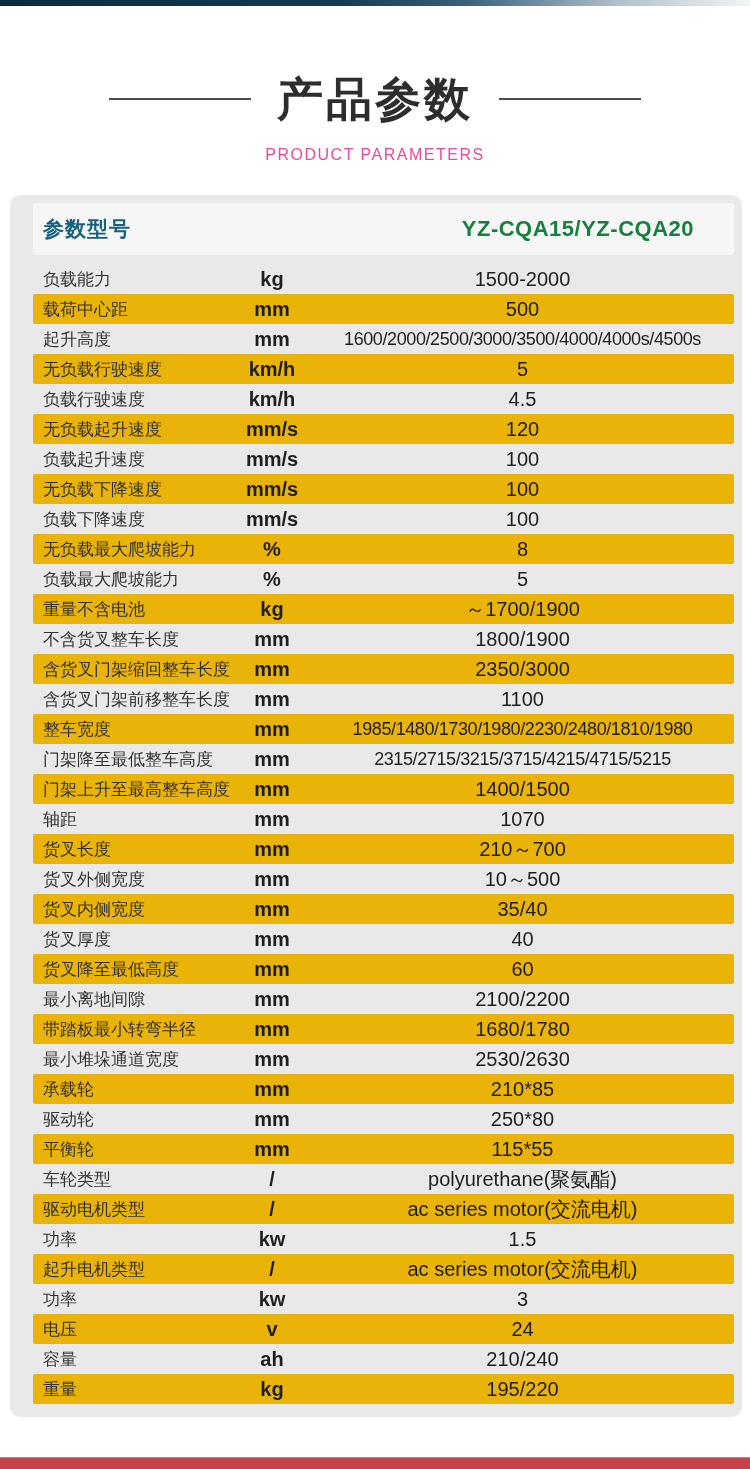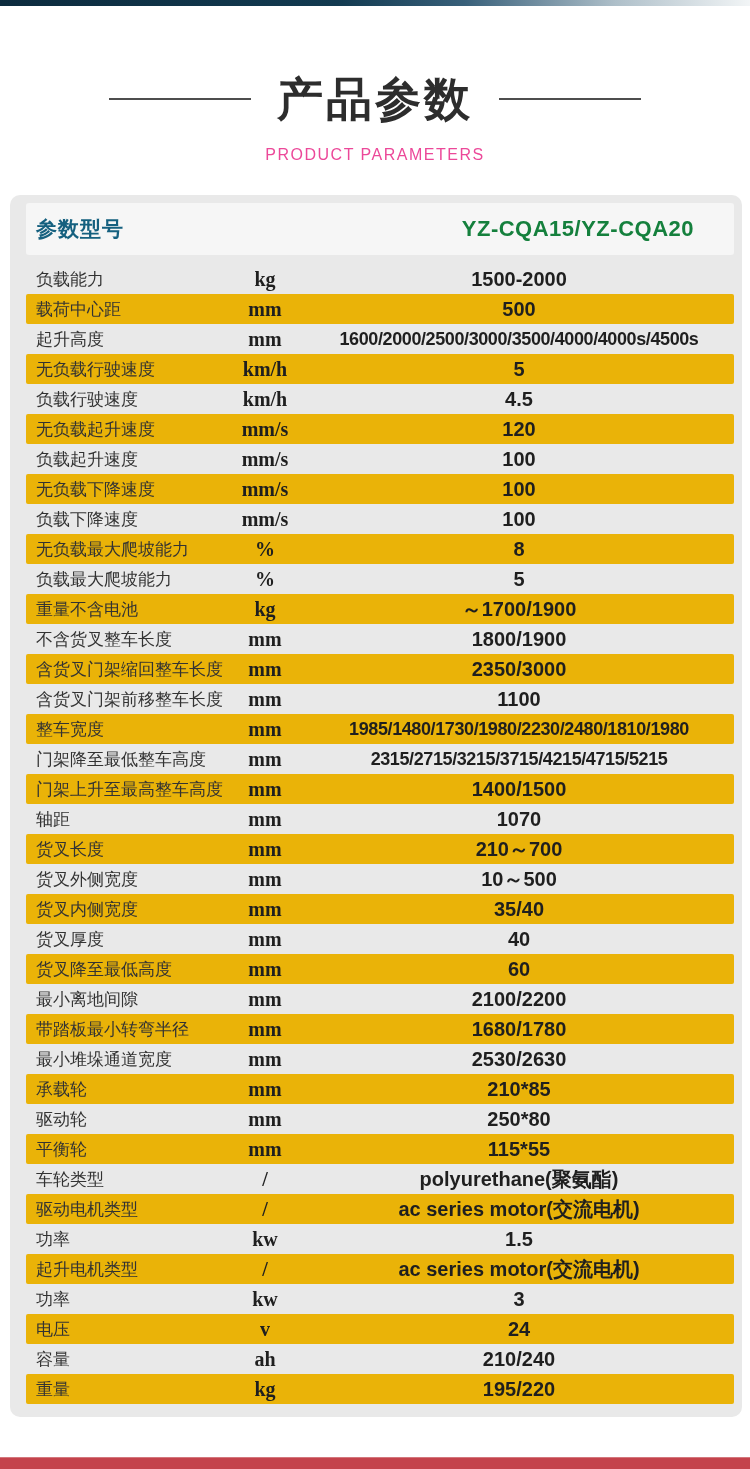--- a/index.html
+++ b/index.html
@@ -21,21 +21,21 @@
   .page-title{
     margin:12px;font-size:46px;line-height:58px;font-weight:bold;color:#2d2d2d;letter-spacing:3px;
   }
   .page-subtitle{
     margin-top:6px;font-size:16px;color:#ec4899;letter-spacing:1.5px;
   }
   
   .card{
     position:absolute;top:195px;left:10px;width:732px;height:1222px;
     background:#e9e9e9;border-radius:10px;box-sizing:border-box;
-    padding:8px 8px 0 16px;
+    padding:8px 8px 0 23px;
   }
   .thead{
     height:52px;background:#f6f6f6;border-radius:3px;
     display:flex;align-items:center;
   }
   .th-label{
     width:200px;padding-left:10px;box-sizing:border-box;
     font-size:21px;font-weight:bold;color:#15607f;letter-spacing:1px;
   }
   .th-model{
@@ -45,24 +45,24 @@
   .rows{margin-top:9px;}
   .row{
     height:30px;display:flex;align-items:center;border-radius:2px;
   }
   .row.light{background:#eab308;}
   .cell-name{
     width:200px;padding-left:10px;box-sizing:border-box;
     font-size:17px;font-weight:500;color:#333333;white-space:nowrap;
   }
   .cell-unit{
-    width:78px;text-align:center;font-size:20px;font-weight:600;color:#1f1f1f;font-family:Liberation Serif, serif;
+    width:78px;text-align:center;font-size:20px;font-weight:600;color:#1f1f1f;
   }
   .cell-value{
-    flex:1;text-align:center;font-size:20px;font-weight:700;color:#1f1f1f;white-space:nowrap;
+    flex:1;text-align:center;font-size:20px;font-weight:400;color:#1f1f1f;white-space:nowrap;
   }
   .cell-value.long{font-size:18px;letter-spacing:-0.4px;}
   
   .bottombar{
     position:absolute;left:0;bottom:0;width:750px;height:12px;
     background:#c4434c;border-top:1px solid #d4777d;box-sizing:border-box;
   }
 </style>
 </head>
 <body>

